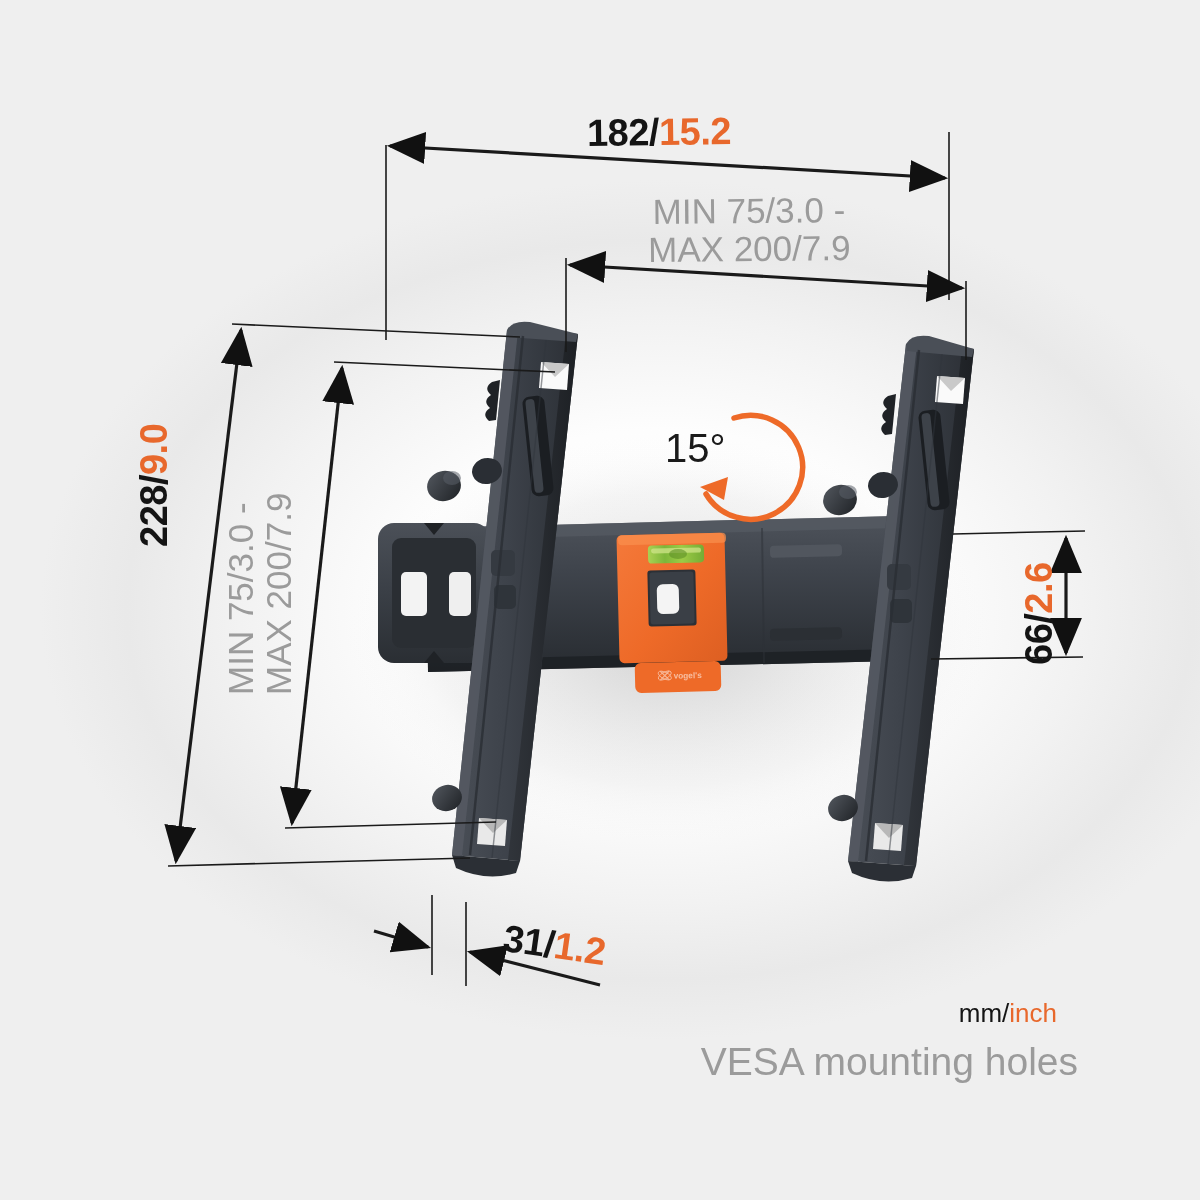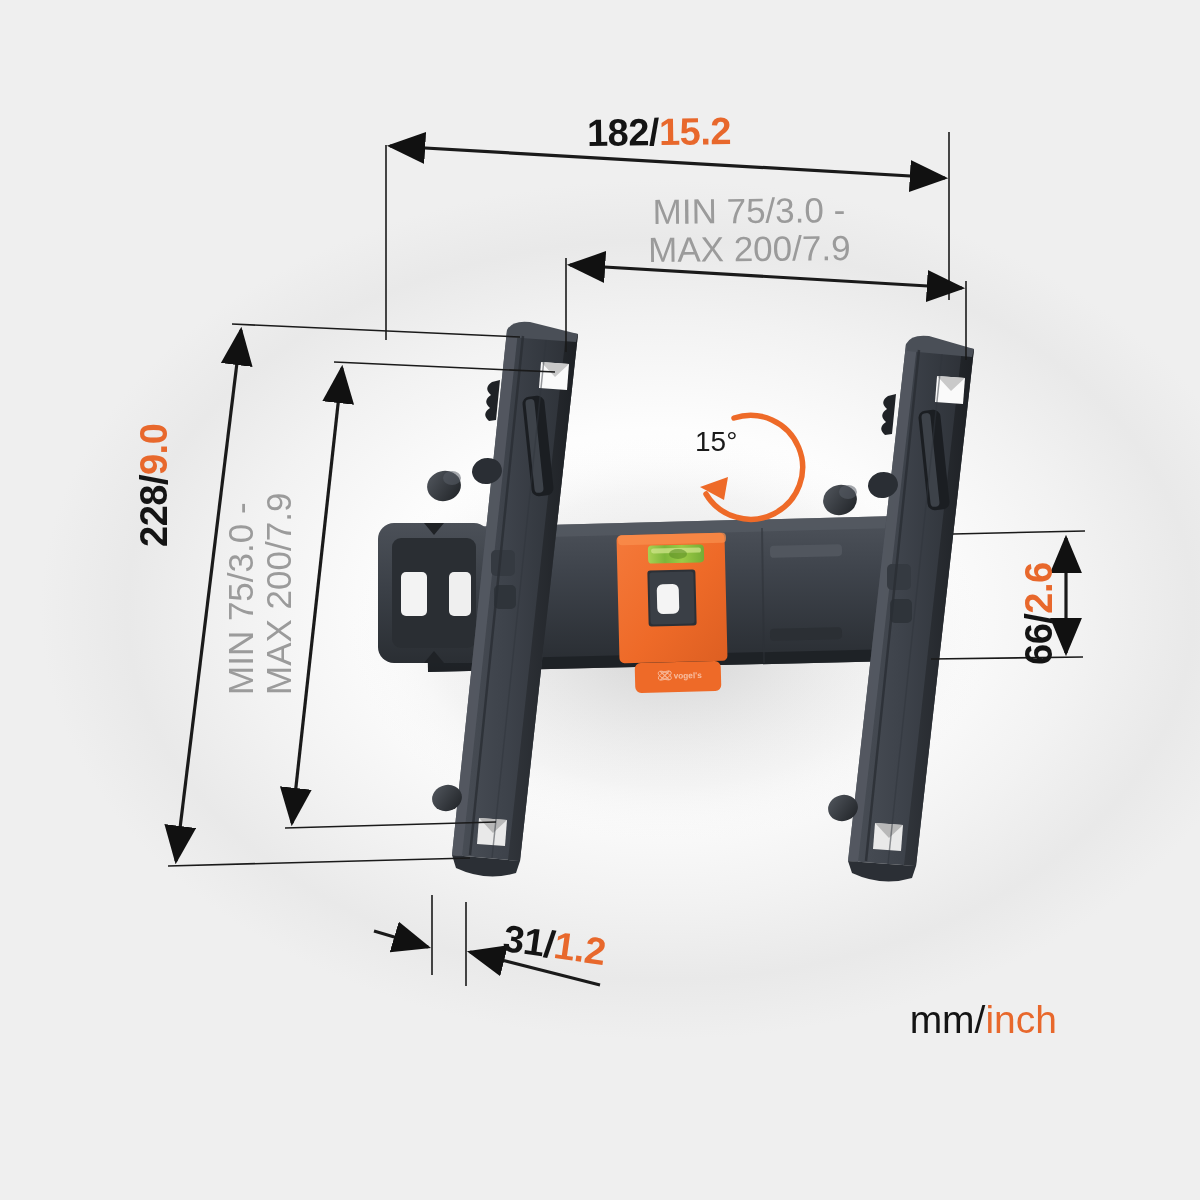--- a/index.html
+++ b/index.html
@@ -25,22 +25,22 @@
 
   #dim-293{left:587px;top:113px;font-size:38px;font-weight:bold;letter-spacing:-0.5px;transform:rotate(-0.8deg);}
   #dim-minmax-top{left:648px;top:192px;font-size:35px;color:#9b9b9b;line-height:1.08;transform:rotate(-0.6deg);text-align:center;}
   #dim-228{left:135px;top:547px;font-size:38px;font-weight:bold;letter-spacing:-0.5px;
            transform:rotate(-90deg) translateX(0);transform-origin:left top;}
   #dim-minmax-left{left:222px;top:695px;font-size:35px;color:#9b9b9b;line-height:1.08;
            transform:rotate(-90deg);transform-origin:left top;}
   #dim-66{left:1020px;top:665px;font-size:38px;font-weight:bold;letter-spacing:-0.5px;
            transform:rotate(-90deg);transform-origin:left top;}
   #dim-31{left:503px;top:926px;font-size:38px;font-weight:bold;letter-spacing:-0.5px;transform:rotate(8deg);}
-  #tilt-angle{left:695px;top:428px;font-size:28px;color:#1a1a1a;letter-spacing:0px;}
-  #legend-units{right:143px;top:1000px;font-size:39px;}
+  #tilt-angle{left:665px;top:428px;font-size:40px;color:#1a1a1a;letter-spacing:0px;}
+  #legend-units{right:143px;top:1000px;font-size:26px;}
   #legend-vesa{right:122px;top:1042px;font-size:39px;color:#9b9b9b;}
 </style>
 </head>
 <body>
 
 <div id="stage">
 
   <svg class="svg-layer" viewBox="0 0 1200 1200" xmlns="http://www.w3.org/2000/svg">
     <defs>
       <linearGradient id="gArmFace" x1="0" y1="0" x2="1" y2="0">
@@ -274,14 +274,15 @@
   <div class="lbl" id="dim-31">
     <span class="blk">31</span><span class="blk">/</span><span class="org">1.2</span>
   </div>
 
   <div class="lbl" id="tilt-angle">15°</div>
 
   <div class="lbl" id="legend-units">
     <span class="blk">mm</span><span class="blk">/</span><span class="org">inch</span>
   </div>
 
+  <div class="lbl" id="legend-vesa">VESA mounting holes</div>
 
 </div>
 
 </body></html>

